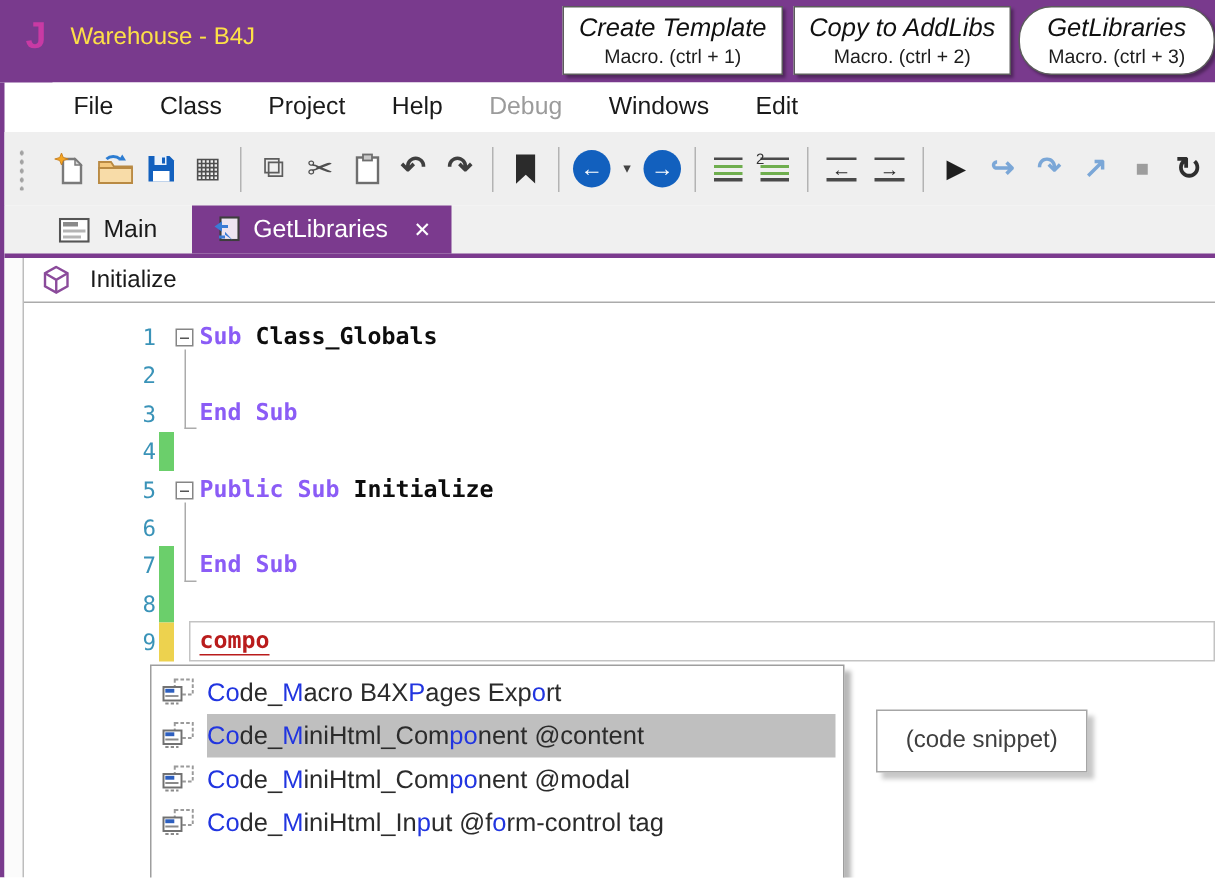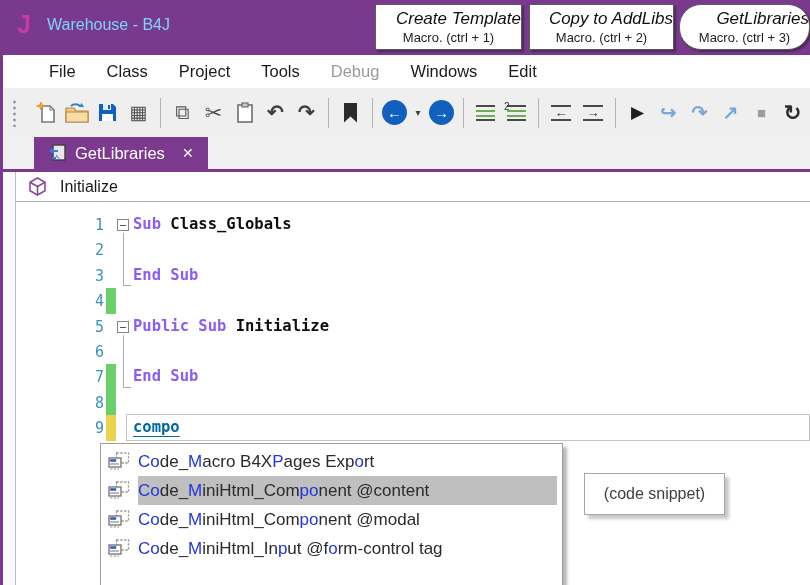--- a/index.html
+++ b/index.html
@@ -2,24 +2,24 @@
 <html><head>
 <meta charset="utf-8">
 <style>
   * { margin:0; padding:0; box-sizing:border-box; }
   html,body { width:810px; height:585px; }
   body { font-family:"Liberation Sans",sans-serif; background:#fff; position:relative; overflow:hidden; }
 
   
   .titlebar { position:absolute; left:0; top:0; width:810px; height:55px; background:#793A8D; }
   .logo-j { position:absolute; left:17px; top:10px; color:#C83AA4; font-size:25px; font-weight:bold; }
-  .win-title { position:absolute; left:47px; top:16px; color:#7dd3fc; font-size:16px;text-align:center; }
+  .win-title { position:absolute; left:47px; top:16px; color:#fde047; font-size:16px;text-align:center; }
   .macro-btn { position:absolute; top:4px; height:46px; background:#fff; border:1px solid #5c5c5c;
                box-shadow:2px 2px 2px rgba(0,0,0,0.35); text-align:center; overflow:hidden; padding-top:3px; cursor:default; }
-  .macro-btn .t { font-style:italic; font-size:17px; color:#101010; line-height:21px;text-align:right; }
+  .macro-btn .t { font-style:italic; font-size:17px; color:#101010; line-height:21px; }
   .macro-btn .s { font-size:13px; color:#1d1d1d; line-height:17px; }
   .mb1 { left:375px; width:147px; } .mb2 { left:529px; width:145px; } .mb3 { left:679px; width:131px;border-radius:22px; }
 
   
   .left-border { position:absolute; left:0; top:55px; width:3px; height:530px; background:#793A8D; }
 
   
   .menubar { position:absolute; left:3px; top:55px; width:807px; height:33px; background:#fff;
              display:flex; align-items:center; gap:31px; padding-left:14px; font-size:16.5px; color:#1a1a1a;margin-left:32px; }
   .menu-item { cursor:default; }
@@ -72,21 +72,21 @@
           font-family:"DejaVu Sans Mono",monospace; font-size:15px; }
   .cbar { position:absolute; left:106px; width:10px; }
   .cbar.green { background:#6BCF6B; } .cbar.yellow { background:#EDD24E; }
   .fold { position:absolute; left:117px; width:12px; height:12px; border:1px solid #868686; background:#fff; }
   .fold::after { content:""; position:absolute; left:2px; top:5px; width:6px; height:1px; background:#555; }
   .guide { position:absolute; left:123px; width:8px; border-left:1px solid #ABABAB; border-bottom:1px solid #ABABAB; }
   .codeline { position:absolute; left:133px; font-family:"DejaVu Sans Mono",monospace; font-size:15.5px;
               font-weight:bold; white-space:pre; color:#111; }
   .kw { color:#8b5cf6;margin-top:21px; }
   .id { color:#0d0d0d; }
-  .err { color:#0369a1; text-decoration-line:underline; text-decoration-style:wavy;
+  .err { color:#b91c1c; text-decoration-line:underline; text-decoration-style:wavy;
          text-decoration-color:#D9534F; text-decoration-thickness:1px; text-underline-offset:4px;text-decoration:underline; }
   .curline { position:absolute; left:126px; top:414px; width:684px; height:27px; border:1px solid #C3C3C3; }
 
   
   .popup { position:absolute; left:100px; top:443px; width:463px; height:153px; background:#fff;
            border:1px solid #9E9E9E; box-shadow:4px 4px 3px rgba(0,0,0,0.28); padding-top:3px; }
   .prow { height:29px; display:flex; align-items:center; padding-left:7px; cursor:default; }
   .picon { flex:0 0 auto; margin-right:8px; display:flex; }
   .plabel { flex:1; align-self:stretch; display:flex; align-items:center; margin-right:5px;
             font-size:17px; color:#2b2b2b; white-space:pre; }
@@ -118,21 +118,21 @@
     <div class="s">Macro. (ctrl + 3)</div>
   </div>
 </div>
 
 <div class="left-border"></div>
 
 <div class="menubar">
   <span class="menu-item">File</span>
   <span class="menu-item">Class</span>
   <span class="menu-item">Project</span>
-  <span class="menu-item">Tools</span>
+  <span class="menu-item">Help</span>
   <span class="menu-item disabled">Debug</span>
   <span class="menu-item">Windows</span>
   <span class="menu-item">Edit</span>
 </div>
 
 <div class="toolbar">
   <div class="grip"></div>
 
   <span class="ti svgi">
     <svg width="20" height="22" viewBox="0 0 20 22">
@@ -190,20 +190,31 @@
   <div class="sep"></div>
   <span class="ti g-run">▶</span>
   <span class="ti g-step">↪</span>
   <span class="ti g-step">↷</span>
   <span class="ti g-step">↗</span>
   <span class="ti g-stop">■</span>
   <span class="ti g-restart">↻</span>
 </div>
 
 <div class="tabstrip">
+  <div class="tab">
+    <span style="display:flex;">
+      <svg width="21" height="17" viewBox="0 0 21 17">
+        <rect x="1" y="1" width="19" height="15" fill="#fff" stroke="#555" stroke-width="1.4"></rect>
+        <rect x="3" y="3" width="10" height="3" fill="#8a8a8a"></rect>
+        <rect x="3" y="8" width="15" height="2" fill="#b5b5b5"></rect>
+        <rect x="3" y="12" width="12" height="2" fill="#b5b5b5"></rect>
+      </svg>
+    </span>
+    <span>Main</span>
+  </div>
   <div class="tab active">
     <span style="display:flex;">
       <svg width="18" height="19" viewBox="0 0 18 19">
         <rect x="5" y="1" width="12" height="15" fill="#EDE4F0" stroke="#3d3d3d" stroke-width="1.4"></rect>
         <polygon points="1,7 6,3.5 6,6 10,6 10,8 6,8 6,10.5" fill="#3A7BD5"></polygon>
         <polygon points="13,18 8,14.5 8,17 4,17 4,15 8,15 8,12.5" fill="#3A7BD5" transform="translate(0,-2)"></polygon>
       </svg>
     </span>
     <span>GetLibraries</span>
     <span class="close">✕</span>

